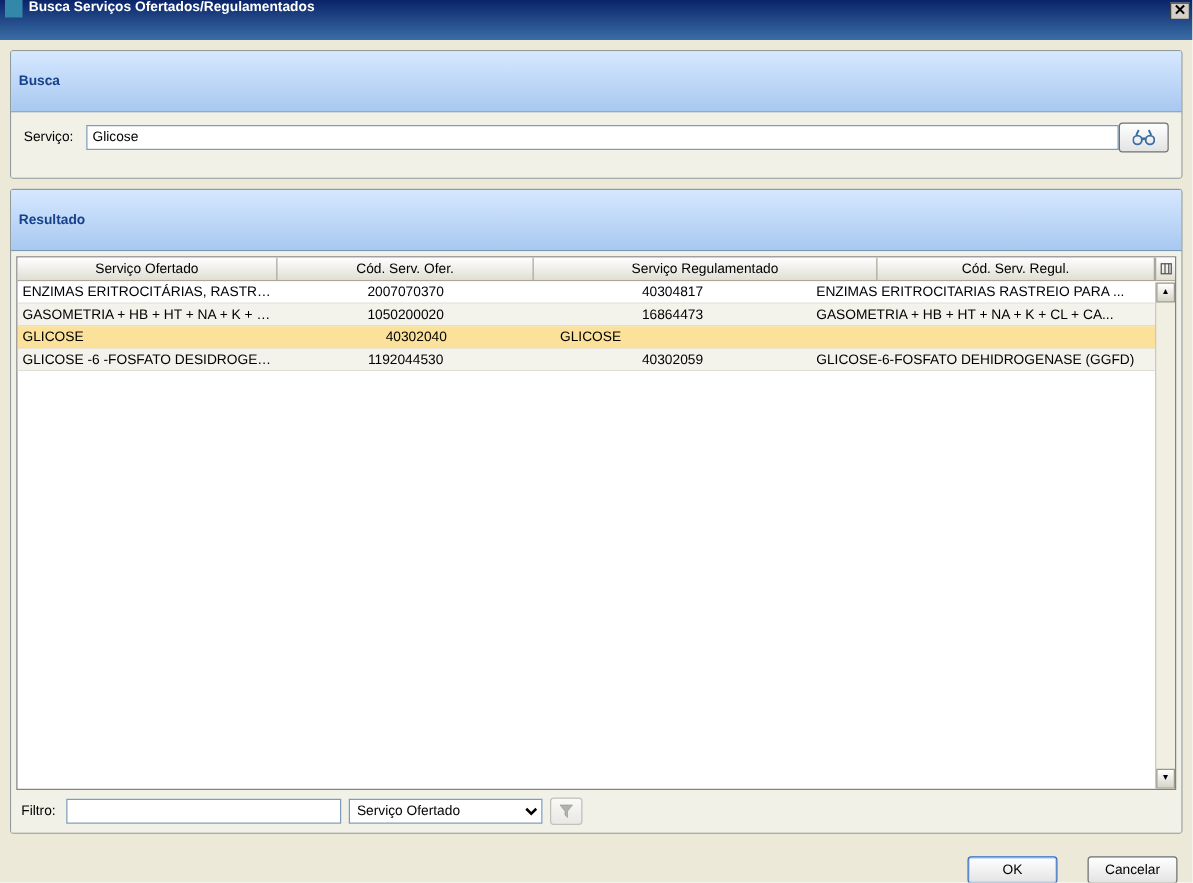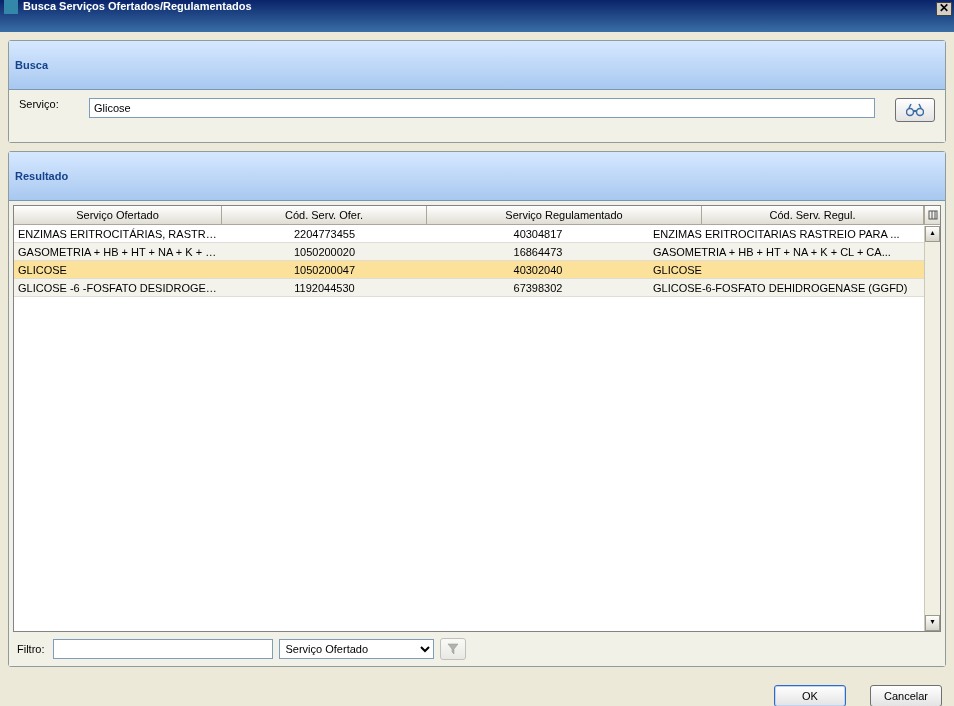--- a/index.html
+++ b/index.html
@@ -53,22 +53,22 @@
     font-weight: bold;
     border-bottom: 1px solid #7a98af;
     color: #15428b;
   }
   .panel-body {
     padding: 8px 10px;
     background: #f2f1e8;
   }
   .search-row {
     display: flex;
-    align-items: flex-start;
-    gap: 20px;
+    align-items: center;
+    gap: 0;
     margin-bottom: 12px;
   }
   .search-row label { width: 50px; }
   .search-input {
     flex: 1;
     border: 1px solid #7f9db9;
     padding: 2px 4px;
     height: 20px;
     font-family: inherit;
     font-size: 11px;
@@ -261,40 +261,39 @@
           <svg width="10" height="10" viewBox="0 0 10 10">
             <rect x="1" y="1" width="8" height="8" fill="none" stroke="#555" stroke-width="1"></rect>
             <line x1="4" y1="1" x2="4" y2="9" stroke="#555"></line>
             <line x1="7" y1="1" x2="7" y2="9" stroke="#555"></line>
           </svg>
         </div>
       </div>
       <div class="grid-body" id="grid-body">
           <div class="grid-row row-odd">
             <div class="td col1">ENZIMAS ERITROCITÁRIAS, RASTREIO P...</div>
-            <div class="td col2">2204773455</div>
+            <div class="td col2">2007070370</div>
             <div class="td col3">40304817</div>
             <div class="td col4">ENZIMAS ERITROCITARIAS RASTREIO PARA ...</div>
           </div>
           <div class="grid-row row-even">
             <div class="td col1">GASOMETRIA + HB + HT + NA +  K + CL ...</div>
             <div class="td col2">1050200020</div>
             <div class="td col3">16864473</div>
             <div class="td col4">GASOMETRIA + HB + HT + NA +  K + CL + CA...</div>
           </div>
           <div class="grid-row row-selected">
             <div class="td col1">GLICOSE</div>
-            <div class="td col2">1050200047</div>
             <div class="td col3">40302040</div>
             <div class="td col4">GLICOSE</div>
           </div>
           <div class="grid-row row-even">
             <div class="td col1">GLICOSE -6 -FOSFATO DESIDROGENASE</div>
             <div class="td col2">1192044530</div>
-            <div class="td col3">67398302</div>
+            <div class="td col3">40302059</div>
             <div class="td col4">GLICOSE-6-FOSFATO DEHIDROGENASE (GGFD)</div>
           </div>
         </div>
       <div class="scrollbar-v">
         <div class="sb-up">▴</div>
         <div class="sb-down">▾</div>
       </div>
     </div>
     <div class="filter-row">
       <label>Filtro:</label>

